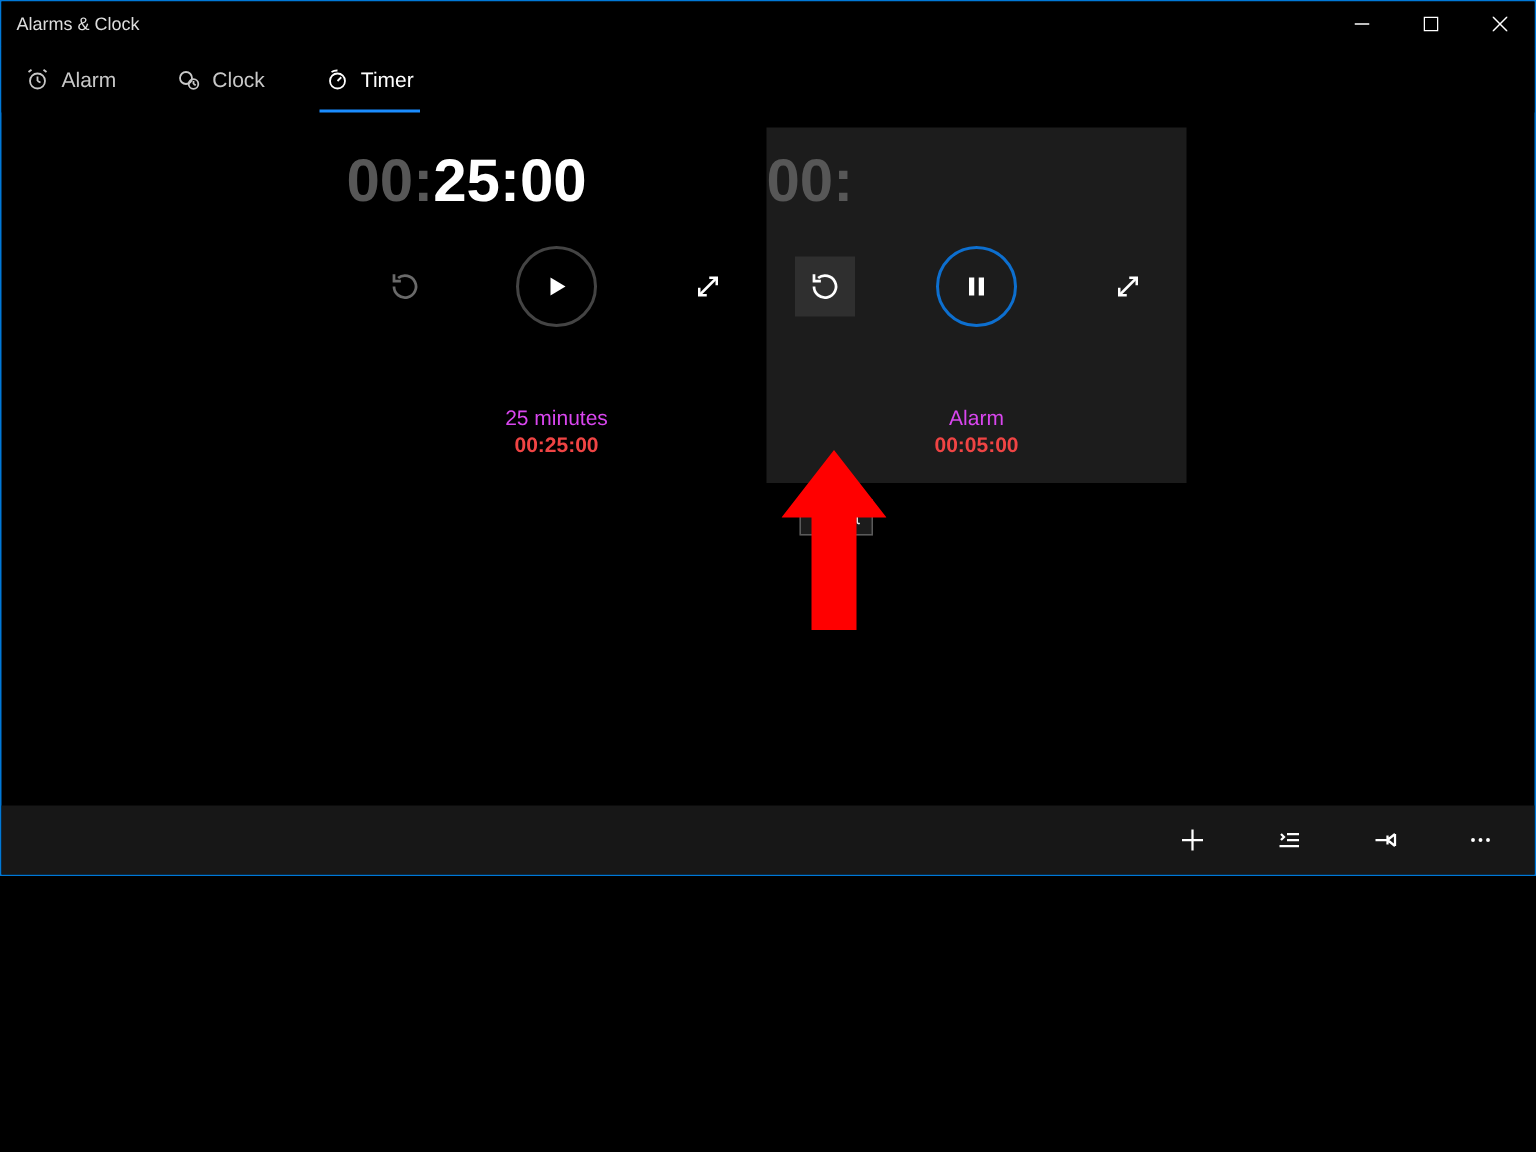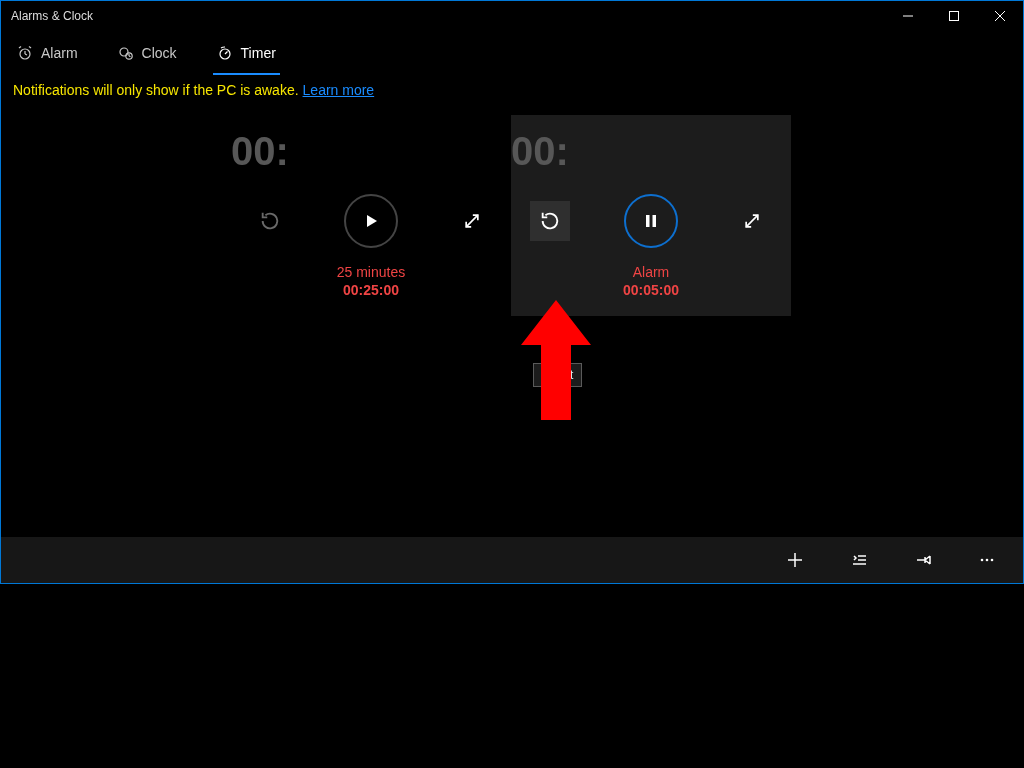--- a/index.html
+++ b/index.html
@@ -90,21 +90,21 @@
 
   .circle-btn {
     width: 54px; height: 54px; border-radius: 50%;
     display: flex; align-items: center; justify-content: center;
     border: 2px solid #444;
   }
   .circle-btn.playing { border-color: #0d6fcf; }
   .circle-btn svg { fill: #fff; }
 
   .tile-labels { margin-top: 16px; text-align: center; font-size: 14px; }
-  .tile-labels .name { color: #ef4444; }
+  .tile-labels .name { color: #d946ef; margin-top: 36px; }
   .tile-labels .orig { font-weight: 600; color: #ef4444; margin-top: 2px; }
 
   .tooltip {
     position: absolute; left: 22px; top: 248px;
     border: 1px solid #5a5a5a; background: #1c1c1c;
     font-size: 12px; color: #e8e8e8; padding: 4px 8px;
   }
 
   
   .bottombar {
@@ -176,31 +176,28 @@
         <svg width="16" height="16" viewBox="0 0 16 16" fill="none" stroke="#fff" stroke-width="1.2">
           <circle cx="8" cy="9" r="5"></circle>
             <line x1="8" y1="9" x2="10.5" y2="6.5"></line>
           <path d="M4 3 A7 7 0 0 1 8 2"></path>
         </svg>
       </span>
       <span>Timer</span>
     </div>
   </div>
 
-  <div class="banner">
-    <span class="msg">Notifications will only show if the PC is awake.</span>
-    <span class="link">Learn more</span>
-  </div>
 
   <div class="content">
     <div class="tiles">
 
       <div class="tile">
         <div class="time-display">
           <span class="hrs">00:</span>
+          <span class="rest">25:00</span>
         </div>
         <div class="controls-row">
           <div class="small-icon-btn">
             <svg width="22" height="22" viewBox="0 0 24 24" fill="none" stroke="#6a6a6a" stroke-width="2">
               <path d="M4 12a8 8 0 1 0 3-6.2"></path>
                 <polyline points="4,3 4,8 9,8"></polyline>
             </svg>
           </div>
           <div class="circle-btn">
             <svg width="16" height="16" viewBox="0 0 16 16">

